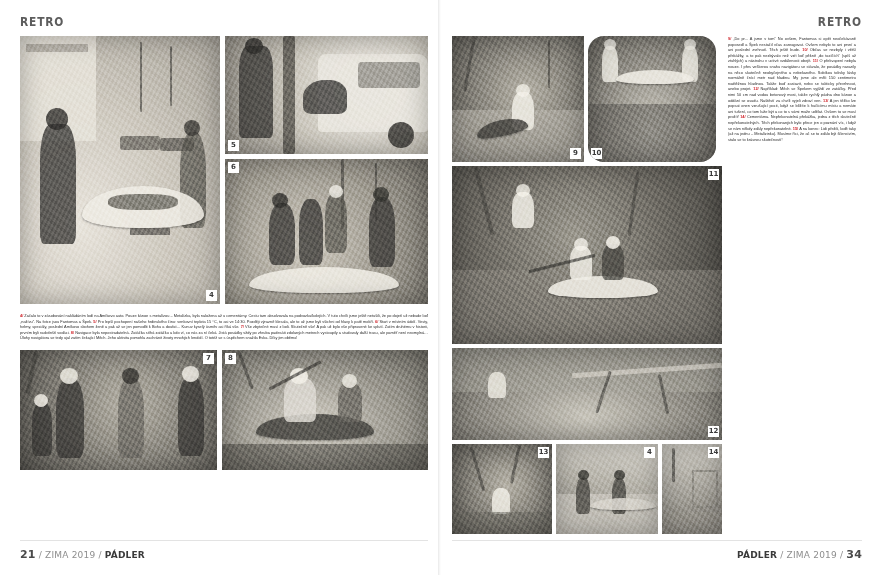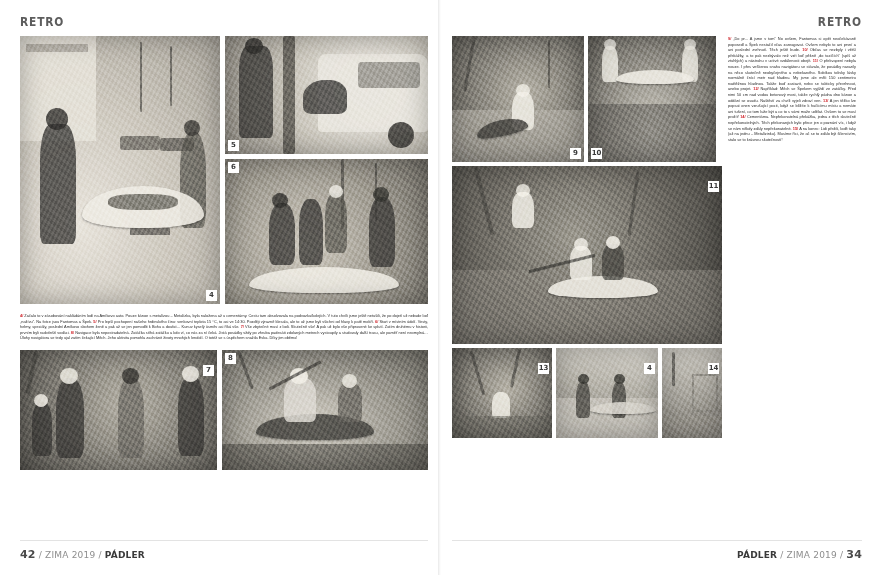--- a/index.html
+++ b/index.html
@@ -27,21 +27,21 @@
   .ph .grain{position:absolute;inset:0;
      background-image:
        repeating-linear-gradient(115deg, rgba(255,255,255,.10) 0 2px, rgba(0,0,0,.10) 2px 4px),
        repeating-linear-gradient(35deg, rgba(0,0,0,.07) 0 3px, rgba(255,255,255,.07) 3px 6px);
      mix-blend-mode:overlay;opacity:.85;}
   .ph .vig{position:absolute;inset:0;box-shadow:inset 0 0 26px rgba(0,0,0,.30);}
   .badge{position:absolute;background:#ffffff;color:#3a3a3a;font-size:7px;line-height:10px;
     font-weight:700;width:11px;height:11px;text-align:center;z-index:4;
     font-family:"DejaVu Sans", sans-serif;}
   .b-br{right:3px;bottom:3px;} .b-bl{left:3px;bottom:3px;}
-  .b-tr{right:3px;top:15px;} .b-tl{left:3px;top:3px;}
+  .b-tr{right:3px;top:3px;} .b-tl{left:3px;top:3px;}
 
   
   .sc-street{background:
     radial-gradient(ellipse at 30% 70%, #e8e4dc 0%, #cfcac0 45%, #a8a49b 100%),
     linear-gradient(180deg,#eceae4 0%,#d6d2c8 40%,#b4b0a6 100%);}
   .sc-car{background:
     radial-gradient(circle at 70% 45%, #efece6 0%, #c9c5bb 50%, #8e8a82 100%),
     linear-gradient(160deg,#d8d5cd,#9b978f);}
   .sc-bank{background:
     radial-gradient(circle at 40% 60%, #cfcabf 0%, #9e9a90 55%, #6f6c65 100%),
@@ -180,21 +180,21 @@
         <div class="fig" style="left:120px;top:24px;width:15px;height:14px;border-radius:50%;background:#e7e4dc;opacity:.9;"></div>
         <div style="position:absolute;left:0;bottom:0;width:206px;height:26px;background:#4a4843;opacity:.55;"></div>
         <div class="grain"></div>
           <div class="vig"></div>
         <div class="badge b-tl">8</div>
       </div>
     </div>
 
     <div class="rule" style="left:20px;right:12px;bottom:34px;"></div>
     <div class="foot foot-left">
-      <span class="pg">42</span><span> / </span><span>ZIMA 2019</span><span> / </span><span class="mag">PÁDLER</span>
+      <span class="pg">21</span><span> / </span><span>ZIMA 2019</span><span> / </span><span class="mag">PÁDLER</span>
     </div>
   </div>
 
   <div class="gutter"></div>
 
   <div class="page page-right">
 
     <div class="hdr-wrap">
       <div class="hdr hdr-right">RETRO</div>
     </div>
@@ -208,21 +208,21 @@
             <div class="tree" style="left:16px;top:0;width:3px;height:56px;transform:rotate(10deg);"></div>
             <div class="tree" style="left:96px;top:4px;width:2px;height:48px;"></div>
             <div style="position:absolute;left:0;bottom:0;width:132px;height:52px;background:#b9b6ad;opacity:.55;"></div>
             <div class="fig" style="left:60px;top:56px;width:22px;height:38px;background:#f0ede5;opacity:.85;"></div>
             <div class="fig" style="left:64px;top:48px;width:14px;height:13px;border-radius:50%;background:#f4f1e9;"></div>
             <div class="boat dark" style="left:24px;top:84px;width:52px;height:16px;transform:rotate(-12deg);"></div>
             <div class="grain"></div>
               <div class="vig"></div>
             <div class="badge b-br">9</div>
           </div>
-          <div class="ph sc-river" style="width:128px;height:126px;">
+          <div class="ph sc-river" style="width:128px;height:126px;border-radius:16px;">
             <div class="fig" style="left:14px;top:10px;width:16px;height:36px;background:#efece4;opacity:.85;"></div>
             <div class="fig" style="left:16px;top:3px;width:12px;height:11px;border-radius:50%;background:#f4f1e9;"></div>
             <div class="fig" style="right:18px;top:10px;width:16px;height:36px;background:#efece4;opacity:.85;"></div>
             <div class="fig" style="right:20px;top:3px;width:12px;height:11px;border-radius:50%;background:#f4f1e9;"></div>
             <div class="boat" style="left:28px;top:34px;width:78px;height:14px;"></div>
             <div style="position:absolute;left:0;bottom:0;width:134px;height:58px;background:#56544f;opacity:.5;"></div>
             <div class="grain"></div>
               <div class="vig"></div>
             <div class="badge b-bl">10</div>
           </div>
@@ -238,20 +238,30 @@
           <div class="fig" style="left:118px;top:80px;width:22px;height:34px;background:#efece4;opacity:.85;"></div>
           <div class="fig" style="left:122px;top:72px;width:14px;height:13px;border-radius:50%;background:#f5f2ea;"></div>
           <div class="fig" style="left:150px;top:78px;width:22px;height:36px;background:#4a4944;"></div>
           <div class="fig" style="left:154px;top:70px;width:14px;height:13px;border-radius:50%;background:#efece4;opacity:.9;"></div>
           <div style="position:absolute;left:76px;top:96px;width:68px;height:3px;background:#2c2b28;opacity:.6;transform:rotate(-14deg);"></div>
           <div class="grain"></div>
             <div class="vig"></div>
           <div class="badge b-tr">11</div>
         </div>
 
+        <div class="ph sc-river" style="width:270px;height:92px;margin-top:4px;">
+          <div style="position:absolute;left:0;top:0;width:270px;height:44px;background:#a8a59c;opacity:.55;"></div>
+          <div style="position:absolute;left:120px;top:20px;width:150px;height:5px;background:#cfccc3;opacity:.8;transform:rotate(-4deg);"></div>
+          <div class="tree" style="left:150px;top:22px;width:3px;height:44px;transform:rotate(18deg);"></div>
+          <div class="tree" style="left:210px;top:26px;width:3px;height:40px;transform:rotate(-12deg);"></div>
+          <div class="fig" style="left:36px;top:24px;width:18px;height:26px;background:#efece4;opacity:.8;"></div>
+          <div class="grain"></div>
+            <div class="vig"></div>
+          <div class="badge b-br">12</div>
+        </div>
 
         <div style="display:flex;gap:4px;height:90px;margin-top:4px;">
           <div class="ph sc-forest" style="width:100px;height:90px;">
             <div class="tree" style="left:24px;top:2px;width:3px;height:46px;transform:rotate(-16deg);"></div>
             <div class="tree" style="left:62px;top:0;width:3px;height:40px;transform:rotate(12deg);"></div>
             <div class="fig" style="left:40px;top:44px;width:18px;height:26px;background:#f0ede5;opacity:.85;"></div>
             <div style="position:absolute;left:0;bottom:0;width:100px;height:22px;background:#6c6a63;opacity:.55;"></div>
             <div class="grain"></div>
               <div class="vig"></div>
             <div class="badge b-tr">13</div>

